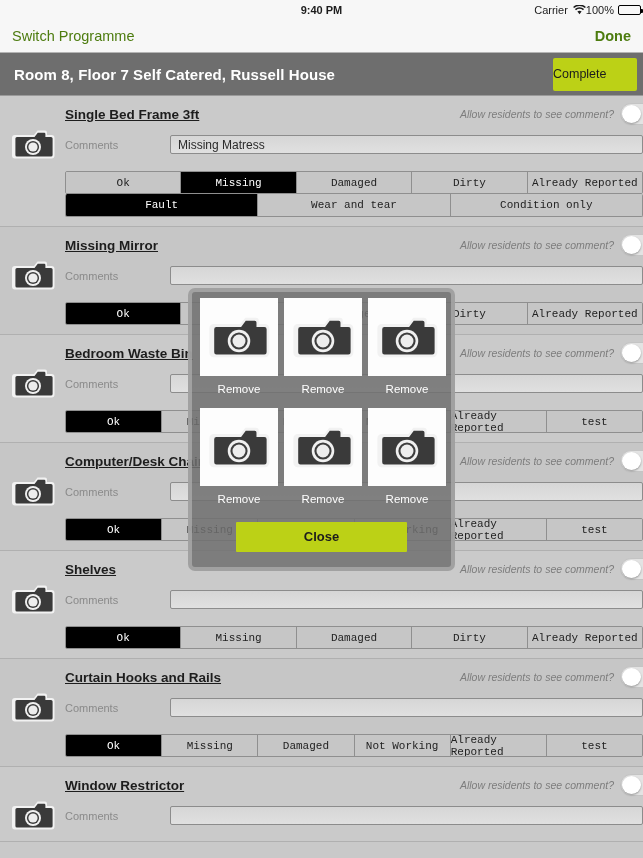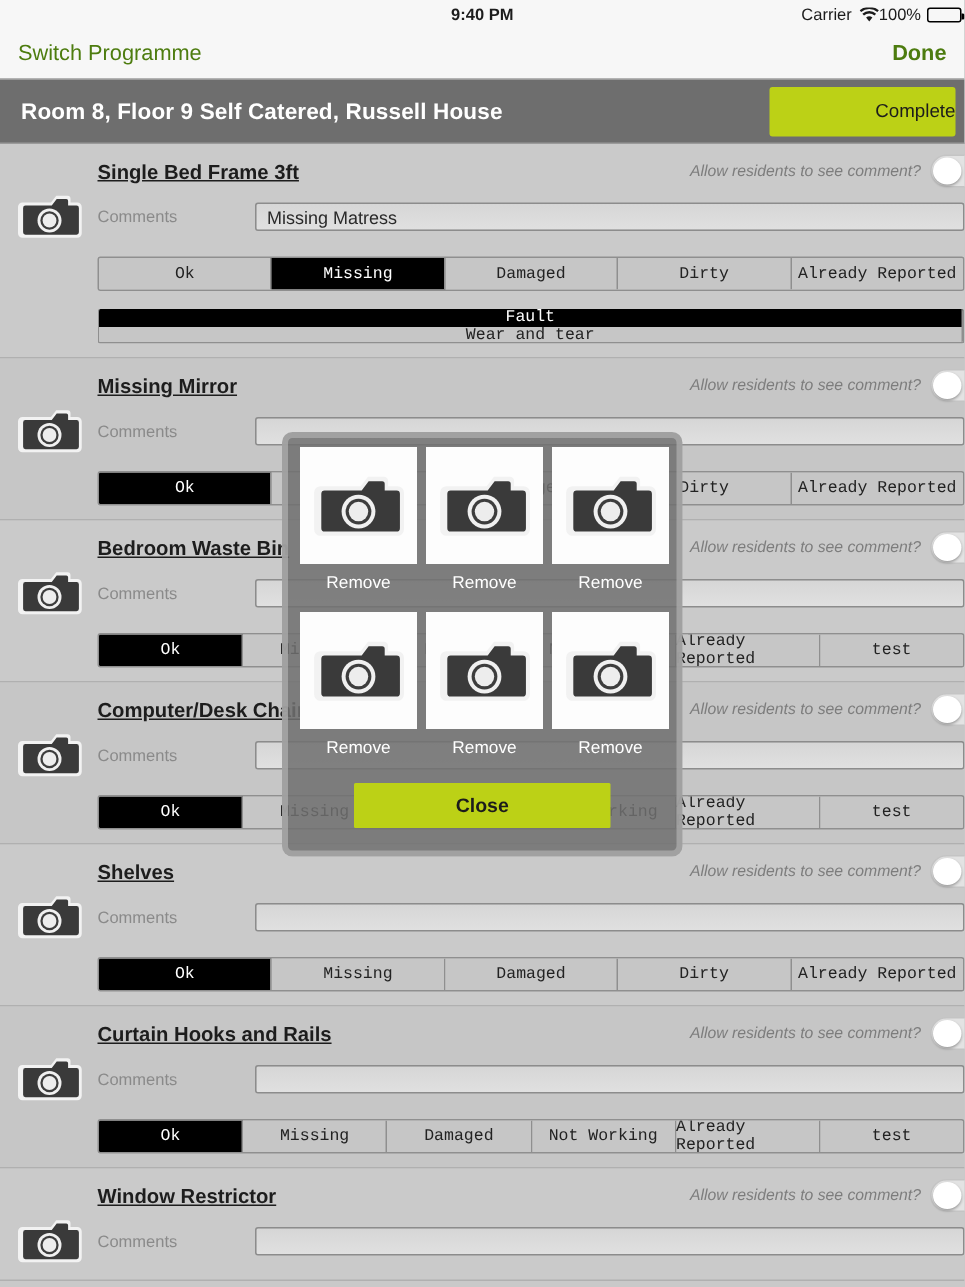--- a/index.html
+++ b/index.html
@@ -50,21 +50,21 @@
     height: 43px; background: #6e6e6e;
     display: flex; align-items: center; justify-content: space-between;
     padding: 0 6px 0 14px;
     border-bottom: 1px solid #9a9a9a;
   }
   .title-text {
     color: #fff; font-size: 15px; font-weight: bold; letter-spacing: .1px;
   }
   .complete-btn {
     background: #bcd116; color: #1c1c1c; font-size: 12.5px;
-    width: 124px; height: 33px; line-height: 33px; text-align: right;
+    width: 84px; height: 33px; line-height: 33px; text-align: left;
     border: none; border-radius: 2px;
   }
 
   
   .list { position: relative; }
   .item {
     position: relative;
     background: #cacaca;
     border-bottom: 1px solid #b0b0b0;
     padding: 8px 0 9px 0;
@@ -104,21 +104,21 @@
   }
   .comment-holder { flex: 1; padding-right: 0; margin-right: 0px; }
 
   
   .seg-row {
     display: flex; margin: 10px 0 0 65px; margin-right: 0px;
     border: 1px solid #8f8f8f; border-radius: 2px; overflow: hidden;
     height: 23px;
     font-family: Liberation Mono, monospace;
   }
-  .seg-row + .seg-row { margin-top: 12px; border-top: none; flex-direction: column; }
+  .seg-row + .seg-row { margin-top: 0; border-top: none; }
   .seg {
     flex: 1; font-size: 11px; color: #222;
     background: #c6c6c6;
     display: flex; align-items: center; justify-content: center;
     border-right: 1px solid #8f8f8f;
   }
   .seg:last-child { border-right: none; }
   .seg.on { background: #000; color: #fff; }
 
   
@@ -184,21 +184,21 @@
       <span class="batt"><span class="batt-fill"></span></span>
     </div>
   </div>
 
   <div class="navbar">
     <span class="nav-link">Switch Programme</span>
     <span class="nav-link done">Done</span>
   </div>
 
   <div class="titlebar">
-    <span class="title-text">Room 8, Floor 9 Self Catered, Russell House</span>
+    <span class="title-text">Room 8, Floor 7 Self Catered, Russell House</span>
     <button class="complete-btn">Complete</button>
   </div>
 
   <div class="list" id="item-list">
       <div class="item">
         <div class="item-head">
           <span class="item-title">Single Bed Frame 3ft</span>
           <div class="toggle-wrap">
             <span class="toggle-label">Allow residents to see comment?</span>
             <div class="toggle">

